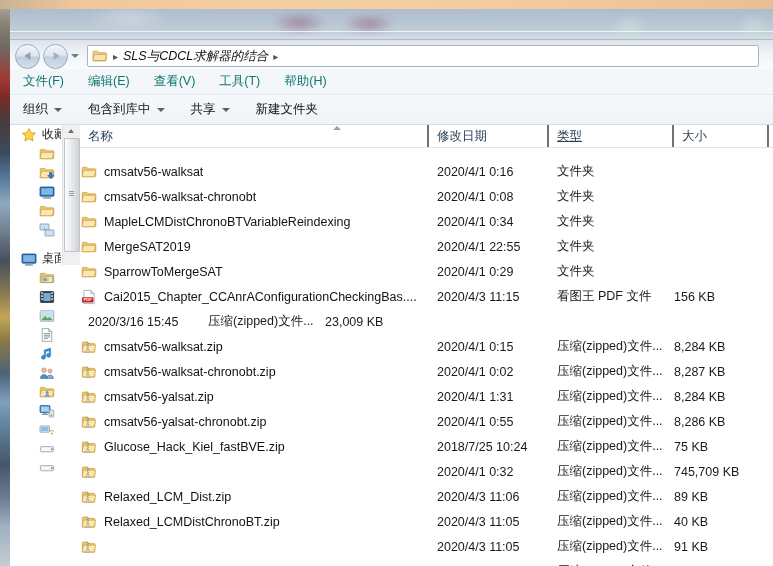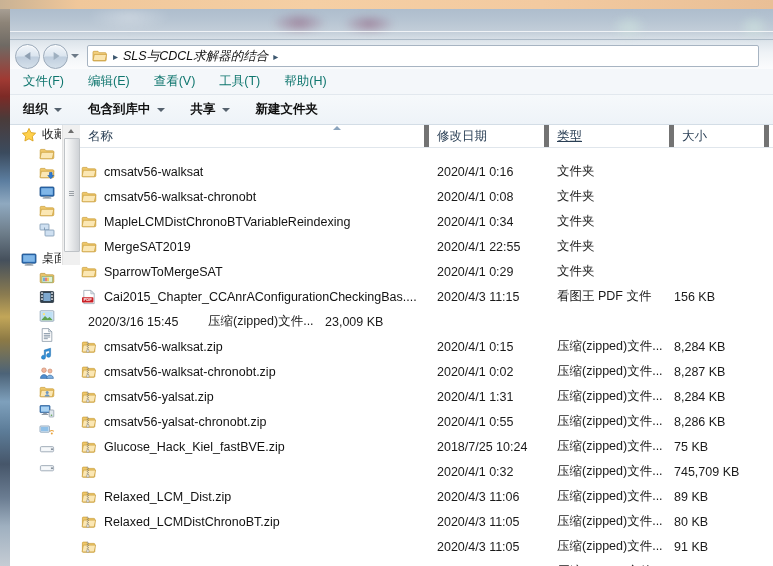--- a/index.html
+++ b/index.html
@@ -95,21 +95,21 @@
   }
   .menuitem{font-size:12.5px;color:#0f766e;margin-right:20px;cursor:default;padding:2px 2px;}
 
   
   .cmdbar{
     position:absolute;left:0;top:86px;width:765px;height:30px;
     background:linear-gradient(to bottom,#f6f9fb 0%,#eef3f8 100%);
     border-bottom:1px solid #d3dde6;
     display:flex;align-items:center;padding-left:14px;box-sizing:border-box;
   }
-  .cmditem{display:flex;align-items:center;font-size:12.5px;color:#101010;margin-right:26px;cursor:default;font-weight:bold;}
+  .cmditem{display:flex;align-items:center;font-size:12.5px;color:#101010;margin-right:26px;cursor:default;}
   .caret{margin-left:6px;width:0;height:0;border-left:4px solid transparent;border-right:4px solid transparent;border-top:4px solid #55616d;}
 
   
   .content{position:absolute;left:0;top:116px;width:765px;height:442px;background:#fff;}
 
   
   .navpane{
     position:absolute;left:0;top:0;width:52px;height:442px;
     background:#ffffff;overflow:hidden;
   }
@@ -145,21 +145,21 @@
   }
 
   
   .filepane{position:absolute;left:71px;top:0;width:694px;height:442px;background:#fff;}
   .colhead{
     position:relative;height:22px;background:#fff;border-bottom:1px solid #e0e6ec;
     display:flex;align-items:center;
   }
   .col{
     font-size:12.5px;color:#2a3f55;height:22px;line-height:22px;
-    border-right:5px solid #737373;box-sizing:border-box;padding-left:8px;
+    border-right:2px solid #737373;box-sizing:border-box;padding-left:8px;
     overflow:hidden;white-space:nowrap;
   }
   .col.c-name{width:349px;}
   .col.c-date{width:120px;}
   .col.c-type{width:125px;text-decoration:underline;}
   .col.c-size{width:95px;}
   .sortmark{
     position:absolute;left:253px;top:1px;width:0;height:0;
     border-left:4px solid transparent;border-right:4px solid transparent;border-bottom:4px solid #8ba4bd;
   }
@@ -683,21 +683,21 @@
                     <g stroke="#7e7a6c" stroke-width=".85">
                       <path d="M6.3 2.6v1.1M7.3 3.7v1.1M6.3 4.8v1.1M7.3 5.9v1.1M6.3 7v1.1M7.3 8.1v1.1M6.3 9.2v1.1M7.3 10.3v1"></path>
                     </g>
                     <rect x="5.7" y="10.8" width="2.3" height="2.4" rx=".4" fill="#f2f2f2" stroke="#8e8a7c" stroke-width=".6"></rect>
                   </svg>
                 </span>
                 <span class="fname">Relaxed_LCMDistChronoBT.zip</span>
               </div>
               <div class="cell date">2020/4/3 11:05</div>
               <div class="cell type">压缩(zipped)文件...</div>
-              <div class="cell size">80 KB</div>
+              <div class="cell size">40 KB</div>
             </div>
             <div class="row">
               <div class="cell name">
                 <span class="icon16">
                   <svg width="16" height="16" viewBox="0 0 16 16">
                     <path d="M1.4 3.9c0-.5.3-.8.8-.8h3.6l1.1 1.3h6.1c.5 0 .8.3.8.8v7.2c0 .5-.3.8-.8.8H2.2c-.5 0-.8-.3-.8-.8z" fill="#efc76b" stroke="#c89c36" stroke-width=".7"></path>
                     <path d="M2.4 6.1h12.2l-1.4 6.8H1.1z" fill="#fbe7b4" stroke="#c89c36" stroke-width=".7"></path>
                     <g stroke="#7e7a6c" stroke-width=".85">
                       <path d="M6.3 2.6v1.1M7.3 3.7v1.1M6.3 4.8v1.1M7.3 5.9v1.1M6.3 7v1.1M7.3 8.1v1.1M6.3 9.2v1.1M7.3 10.3v1"></path>
                     </g>

